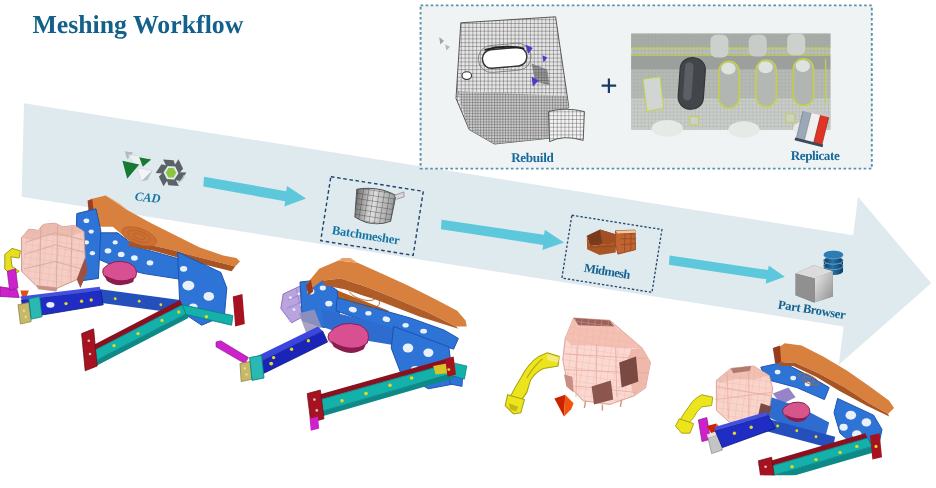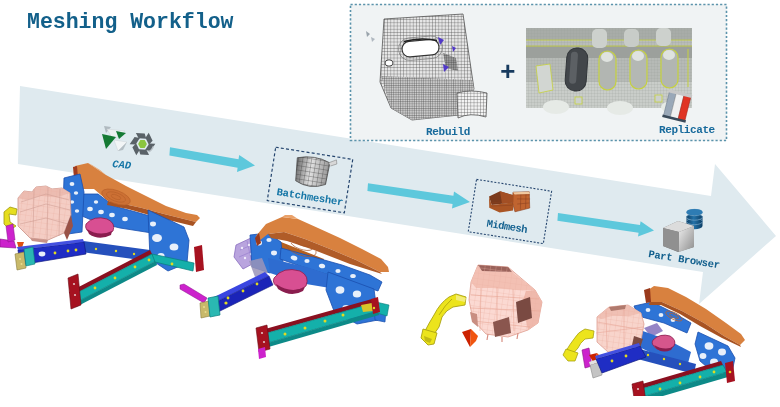--- a/index.html
+++ b/index.html
@@ -1,16 +1,16 @@
 <!DOCTYPE html>
 <html><head>
 <meta charset="utf-8">
 <style>
   html,body{margin:0;padding:0;background:#ffffff;}
-  #stage{position:relative;width:780px;height:396px;overflow:hidden;font-family:Liberation Mono, monospace;}
+  #stage{position:relative;width:780px;height:396px;overflow:hidden;font-family:Liberation Serif, serif;}
 </style>
 </head>
 <body>
 <div id="stage">
 <svg width="780" height="407" viewBox="0 0 780 407">
 <defs>
   <pattern id="mesh4" width="3.2" height="3.2" patternUnits="userSpaceOnUse">
     <path d="M3.2 0H0V3.2" fill="none" stroke="#404040" stroke-width="0.6"></path>
   </pattern>
   <pattern id="mesh3" width="2.3" height="2.3" patternUnits="userSpaceOnUse">

